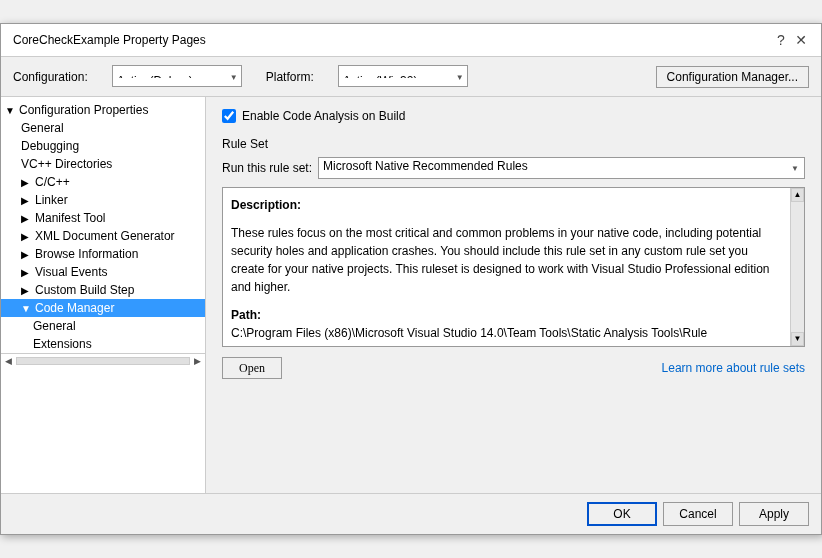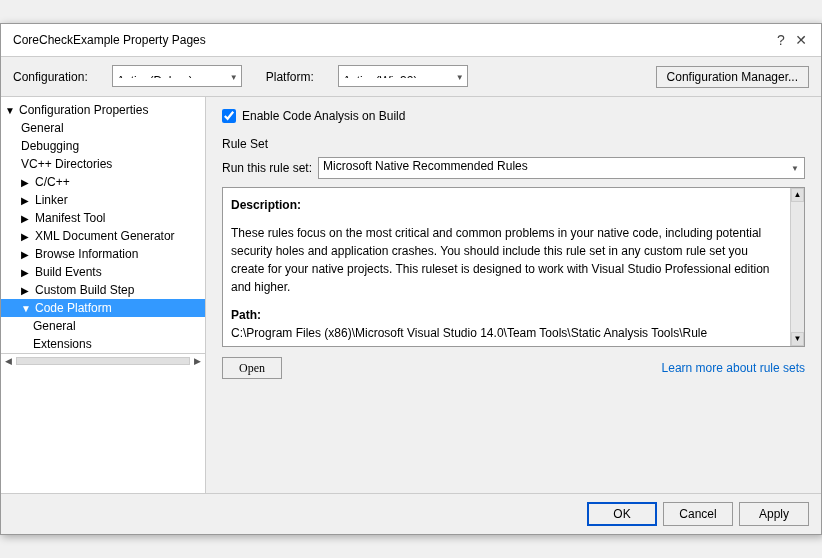--- a/index.html
+++ b/index.html
@@ -361,29 +361,29 @@
       <div class="sidebar-item">
         <span class="arrow indent1" style="margin-left:16px;">▶</span>
         <span>XML Document Generator</span>
       </div>
       <div class="sidebar-item">
         <span class="arrow indent1" style="margin-left:16px;">▶</span>
         <span>Browse Information</span>
       </div>
       <div class="sidebar-item">
         <span class="arrow indent1" style="margin-left:16px;">▶</span>
-        <span>Build Events</span>
+        <span>Visual Events</span>
       </div>
       <div class="sidebar-item">
         <span class="arrow indent1" style="margin-left:16px;">▶</span>
         <span>Custom Build Step</span>
       </div>
       <div class="sidebar-item selected">
         <span class="arrow indent1" style="margin-left:16px;">▼</span>
-        <span>Code Platform</span>
+        <span>Code Manager</span>
       </div>
       <div class="sidebar-item">
         <span class="indent2" style="margin-left:28px;">General</span>
       </div>
       <div class="sidebar-item">
         <span class="indent2" style="margin-left:28px;">Extensions</span>
       </div>
 
       <div style="flex:1;"></div>
       <div class="sidebar-bottom-scroll">

